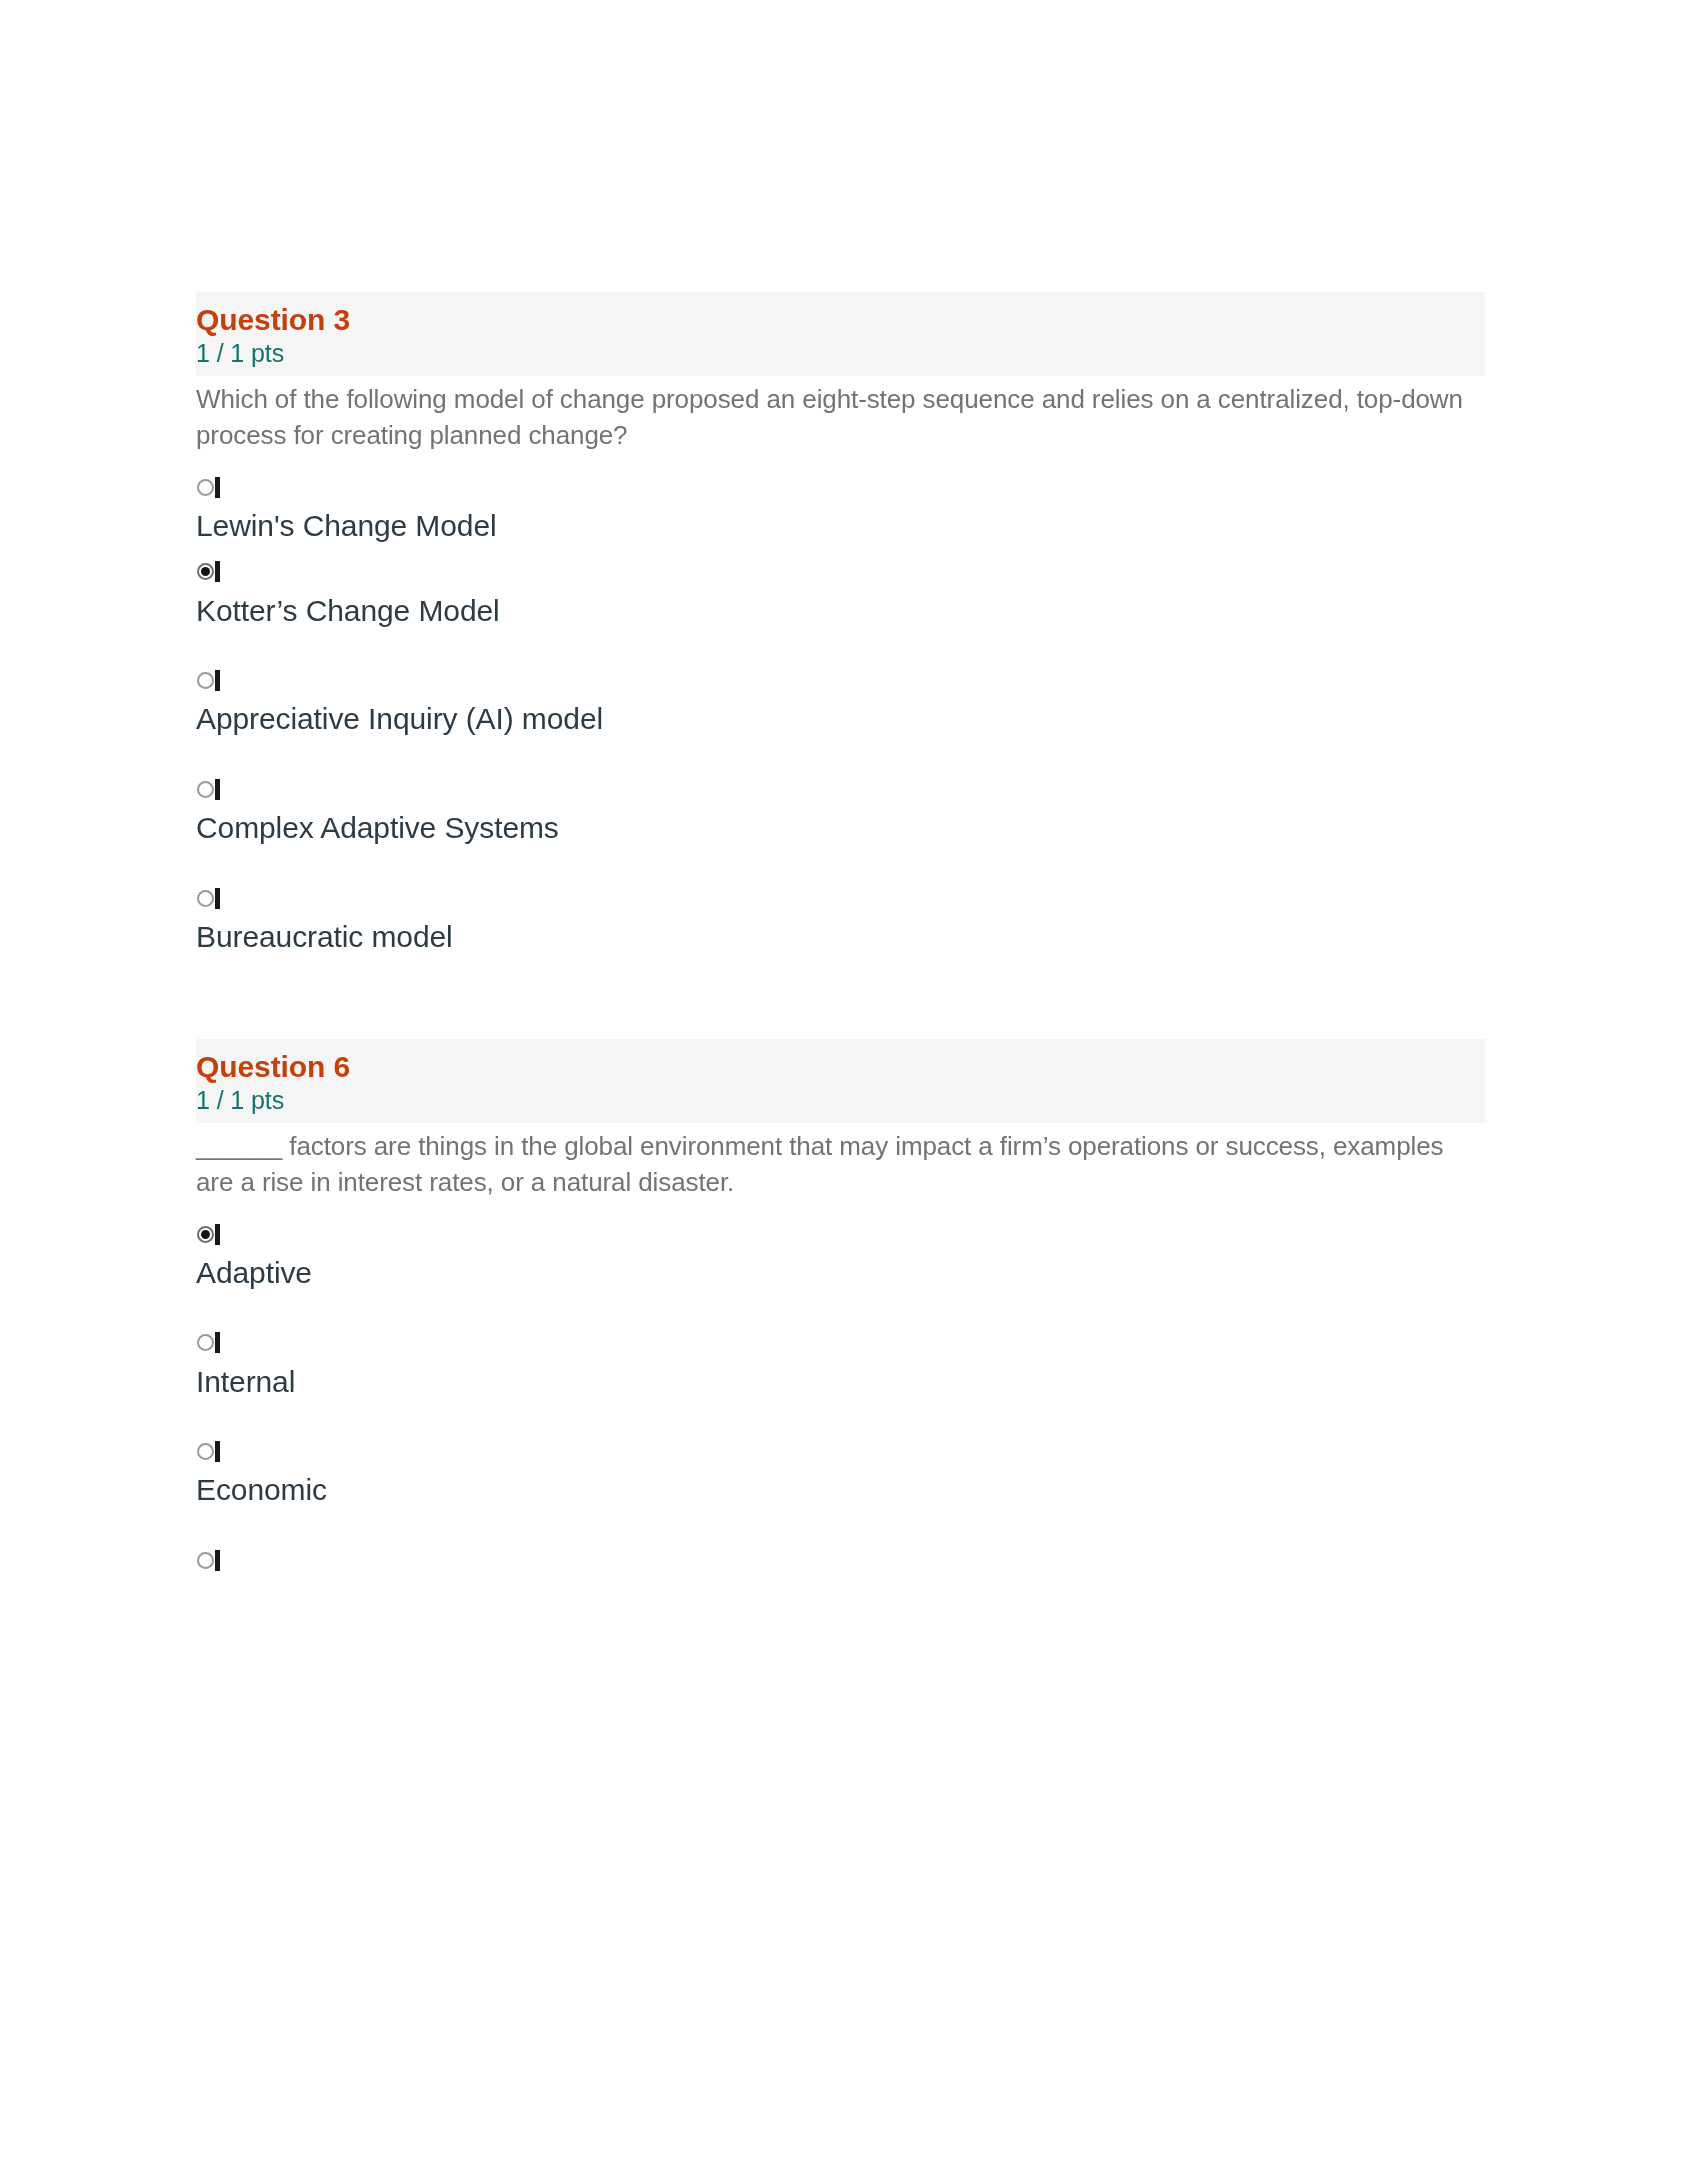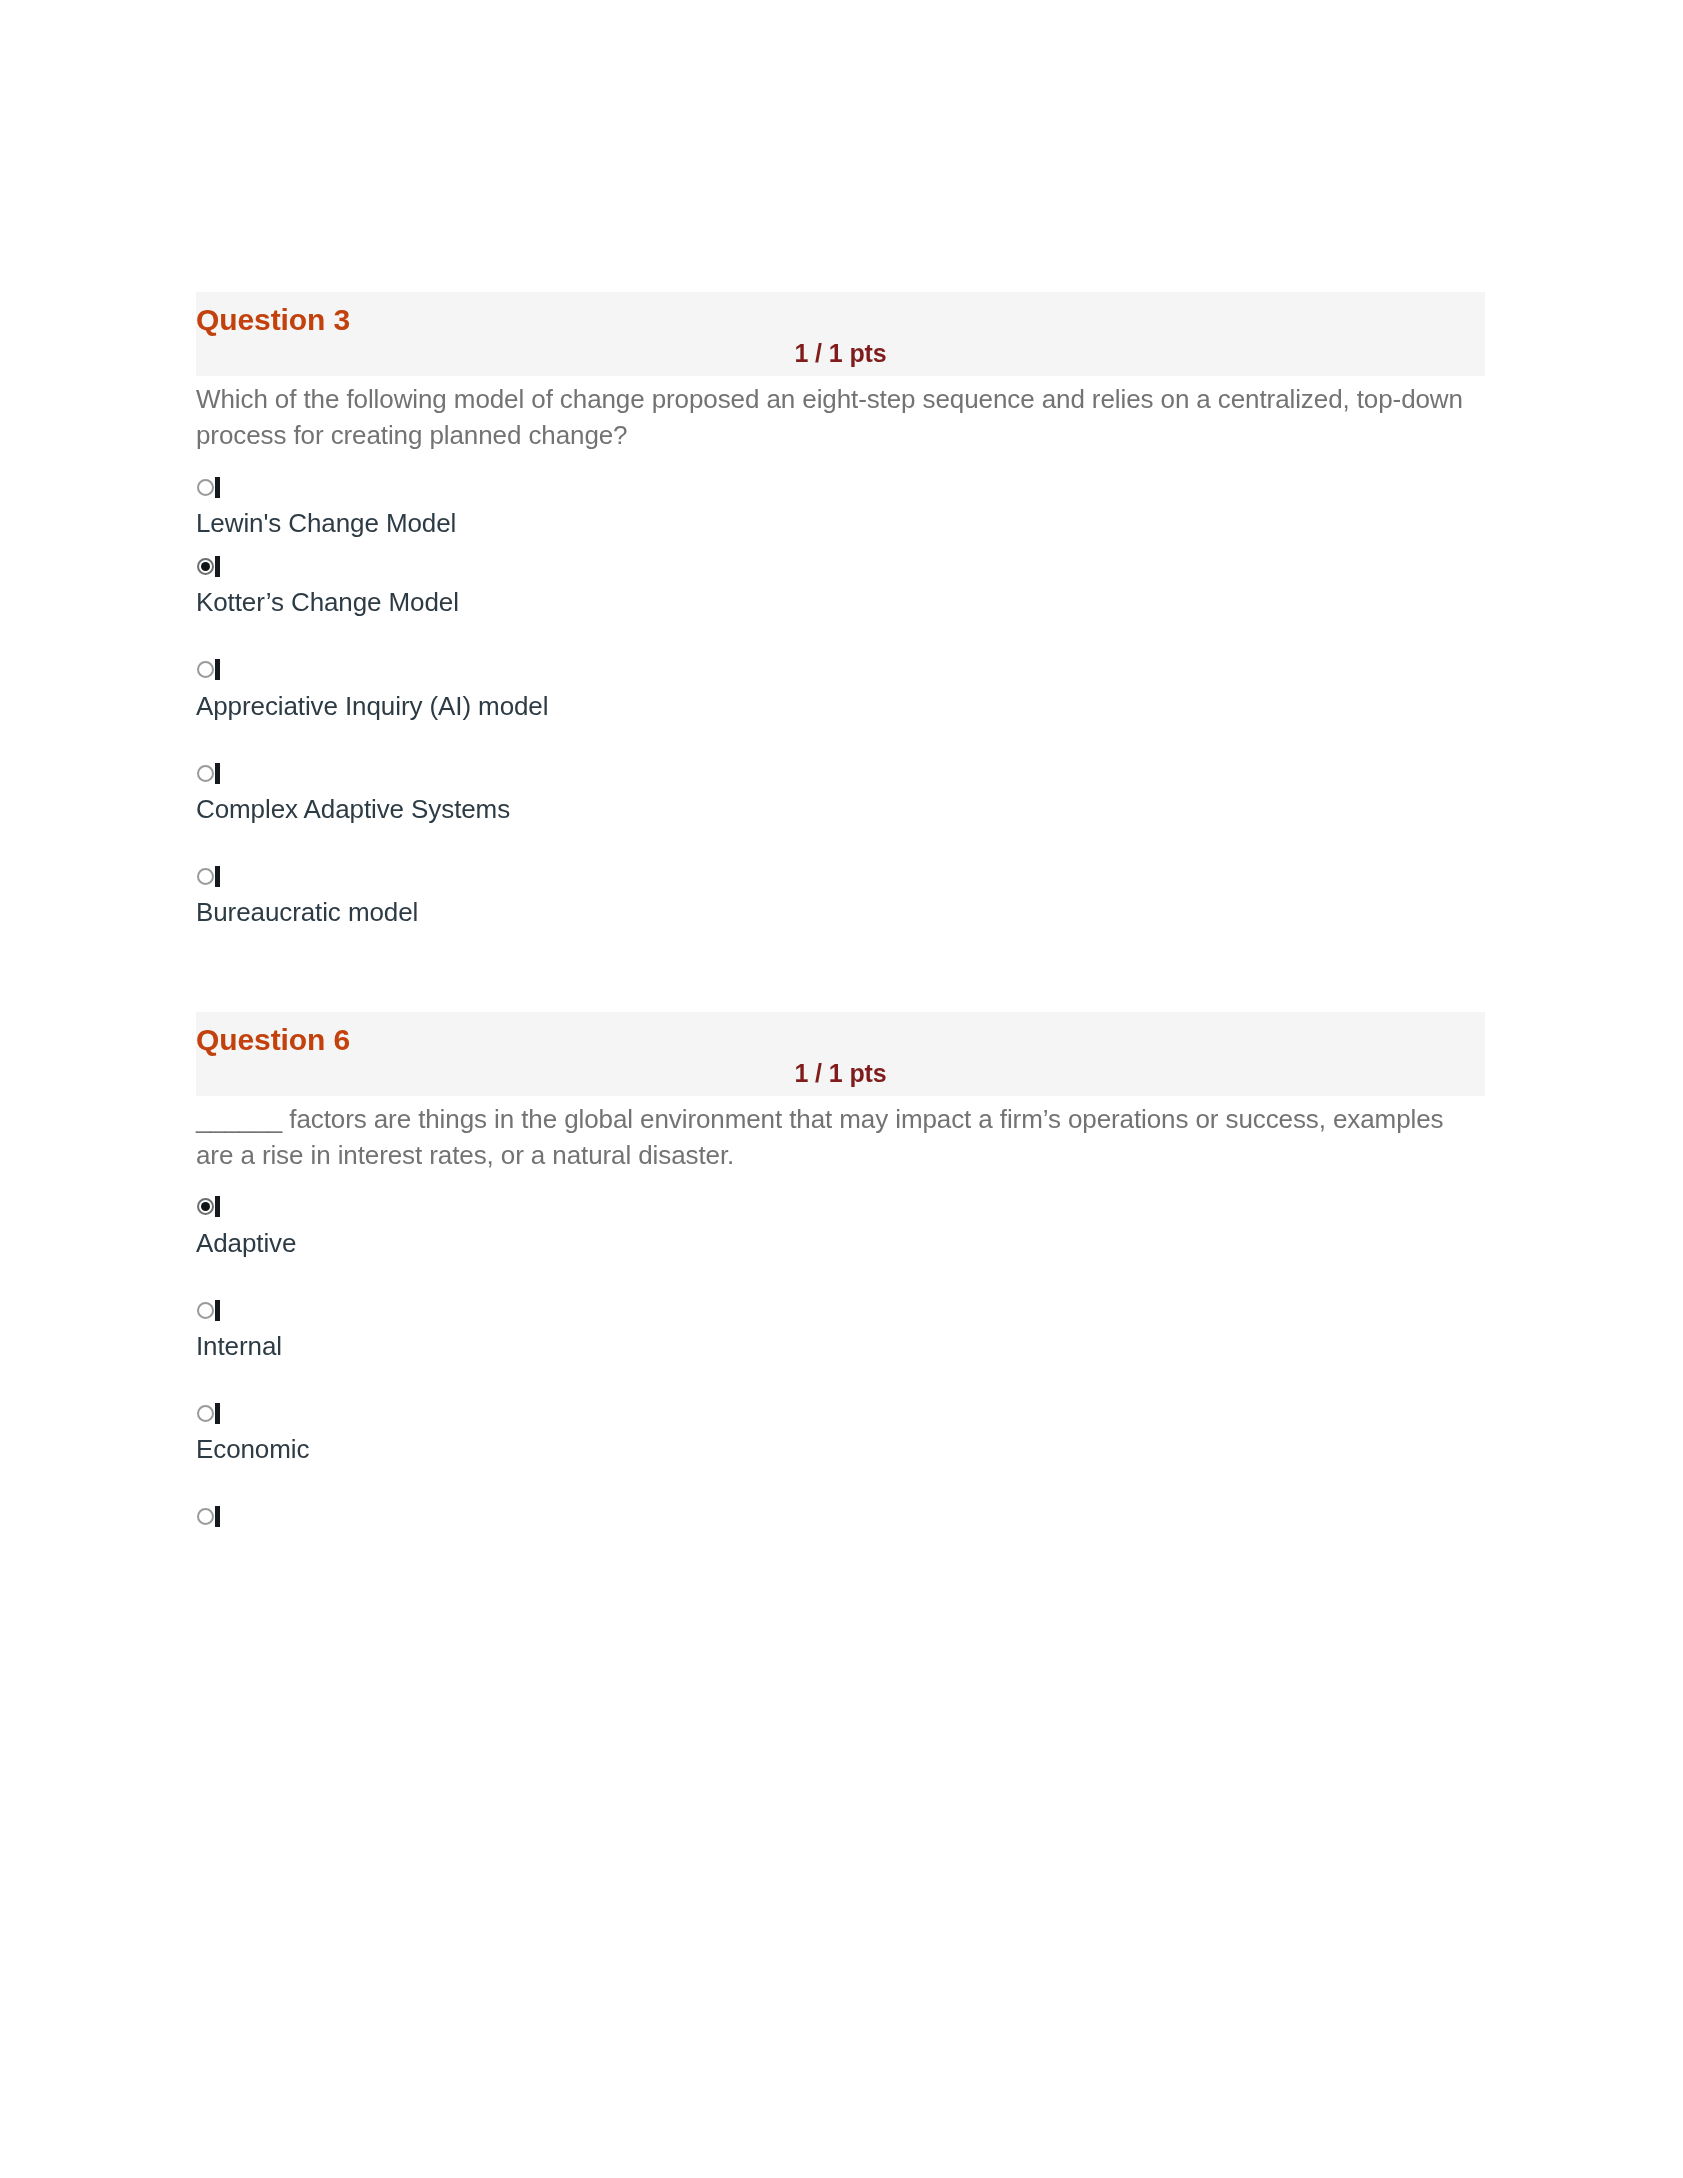--- a/index.html
+++ b/index.html
@@ -40,26 +40,25 @@
   .question-title {
     font-size: 30px;
     font-weight: bold;
     line-height: 1.18;
     color: #c2410c;
     margin: 0 0 2px 0;
     letter-spacing: -0.1px;
   }
   .question-points {
     font-size: 25px;
-    font-weight: bold;
+    font-weight: normal;
     line-height: 1.15;
-    color: #7f1d1d;
+    color: #0f766e;
     margin: 0;
     letter-spacing: -0.1px;
-    text-align: center;
   }
   .question-text {
     font-size: 26px;
     line-height: 1.38;
     color: #737373;
     margin: 6px 0 0 0;
     letter-spacing: -0.1px;
   }
 
   
@@ -110,21 +109,21 @@
   }
   .radio-glyph .bar {
     position: absolute;
     left: 19px;
     top: 2px;
     width: 5px;
     height: 21px;
     background: #15191d;
   }
   .answer-label {
-    font-size: 26px;
+    font-size: 30px;
     line-height: 1.36;
     color: #2d3b45;
     letter-spacing: -0.1px;
     margin-top: 2px;
   }
   .answer.spaced {
     margin-top: 32px;
   }
   .gap-lg { height: 73px; }
 </style>

